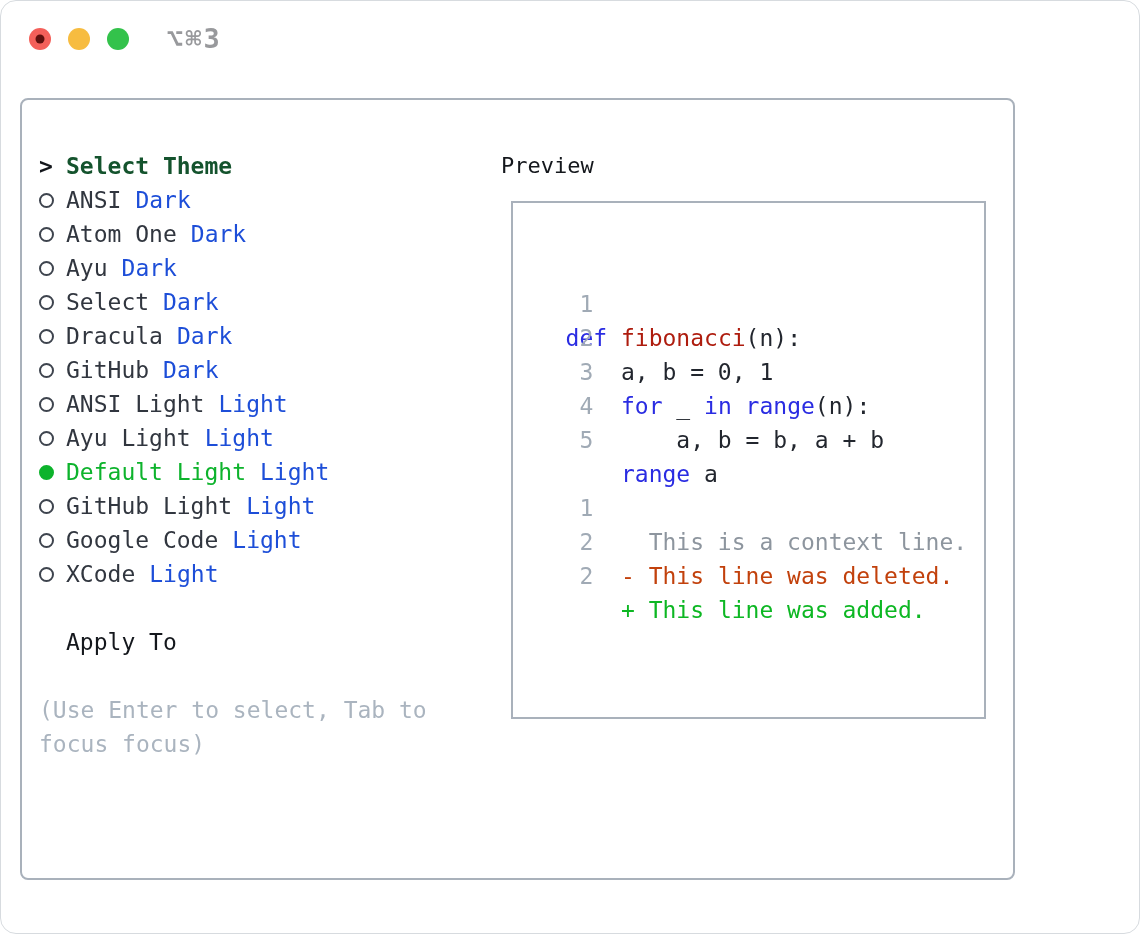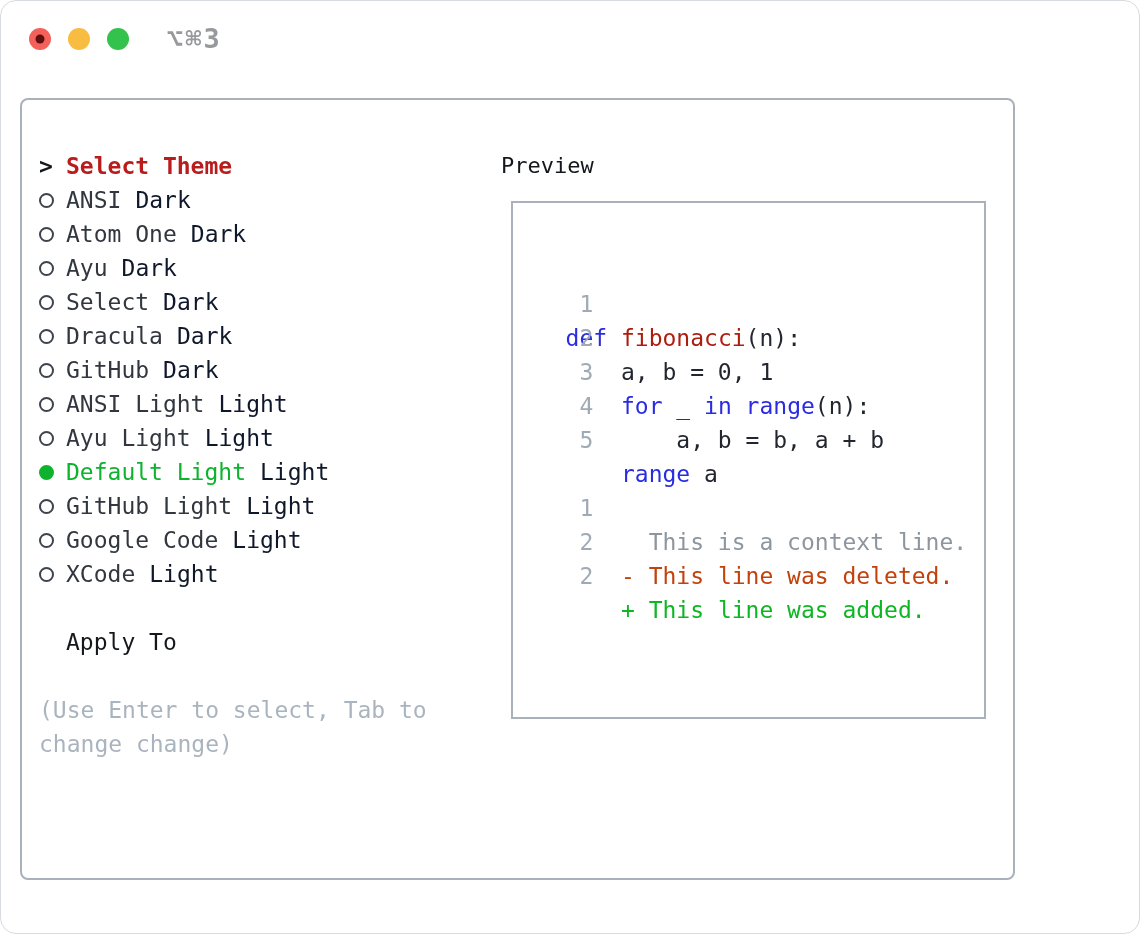--- a/index.html
+++ b/index.html
@@ -35,23 +35,23 @@
   .left-pane { position:absolute; left:17px; top:49px; width:445px; font-size:23px; }
   .row { display:flex; align-items:center; height:34px; white-space:pre; }
   .marker { width:27px; display:flex; align-items:center; flex:none; }
   .radio {
     width:15px; height:15px; border:2px solid #3e444e; border-radius:50%;
     box-sizing:border-box; background:transparent;
   }
   .selected .radio { background:#0db32c; border-color:#0db32c; }
   .name { color:#31363f; }
   .selected .name { color:#0db32c; }
-  .variant { color:#0f172a; margin-left:14px; }
+  .variant { color:#1d4ed8; margin-left:14px; }
   .prompt { font-weight:bold; color:#14171c; }
-  .header-label { font-weight:bold; color:#b91c1c; }
+  .header-label { font-weight:bold; color:#14532d; }
   .apply-label { color:#14171c; }
   .spacer { height:34px; }
   .hint { color:#aab4bf; font-size:23px; line-height:34px; white-space:pre; }
   
   .preview-heading {
     position:absolute; left:479px; top:49px; height:34px; line-height:34px;
     font-size:22px; font-weight:normal; color:#14171c;text-align:right;
   }
   .preview-box {
     position:absolute; left:489px; top:101px; width:475px; height:518px;
@@ -167,21 +167,21 @@
 
       <div class="row">
         <span class="marker"></span>
         <span class="apply-label">Apply To</span>
       </div>
 
 
       <div class="spacer"></div>
 
       <div class="hint">(Use Enter to select, Tab to</div>
-      <div class="hint">change change)</div>
+      <div class="hint">focus focus)</div>
     </div>
 
     <div class="preview-heading">Preview</div>
 
     <div class="preview-box" id="preview-box">
   <div class="cline">
     <span class="lnum"></span>
   </div>
 
   <div class="cline">

